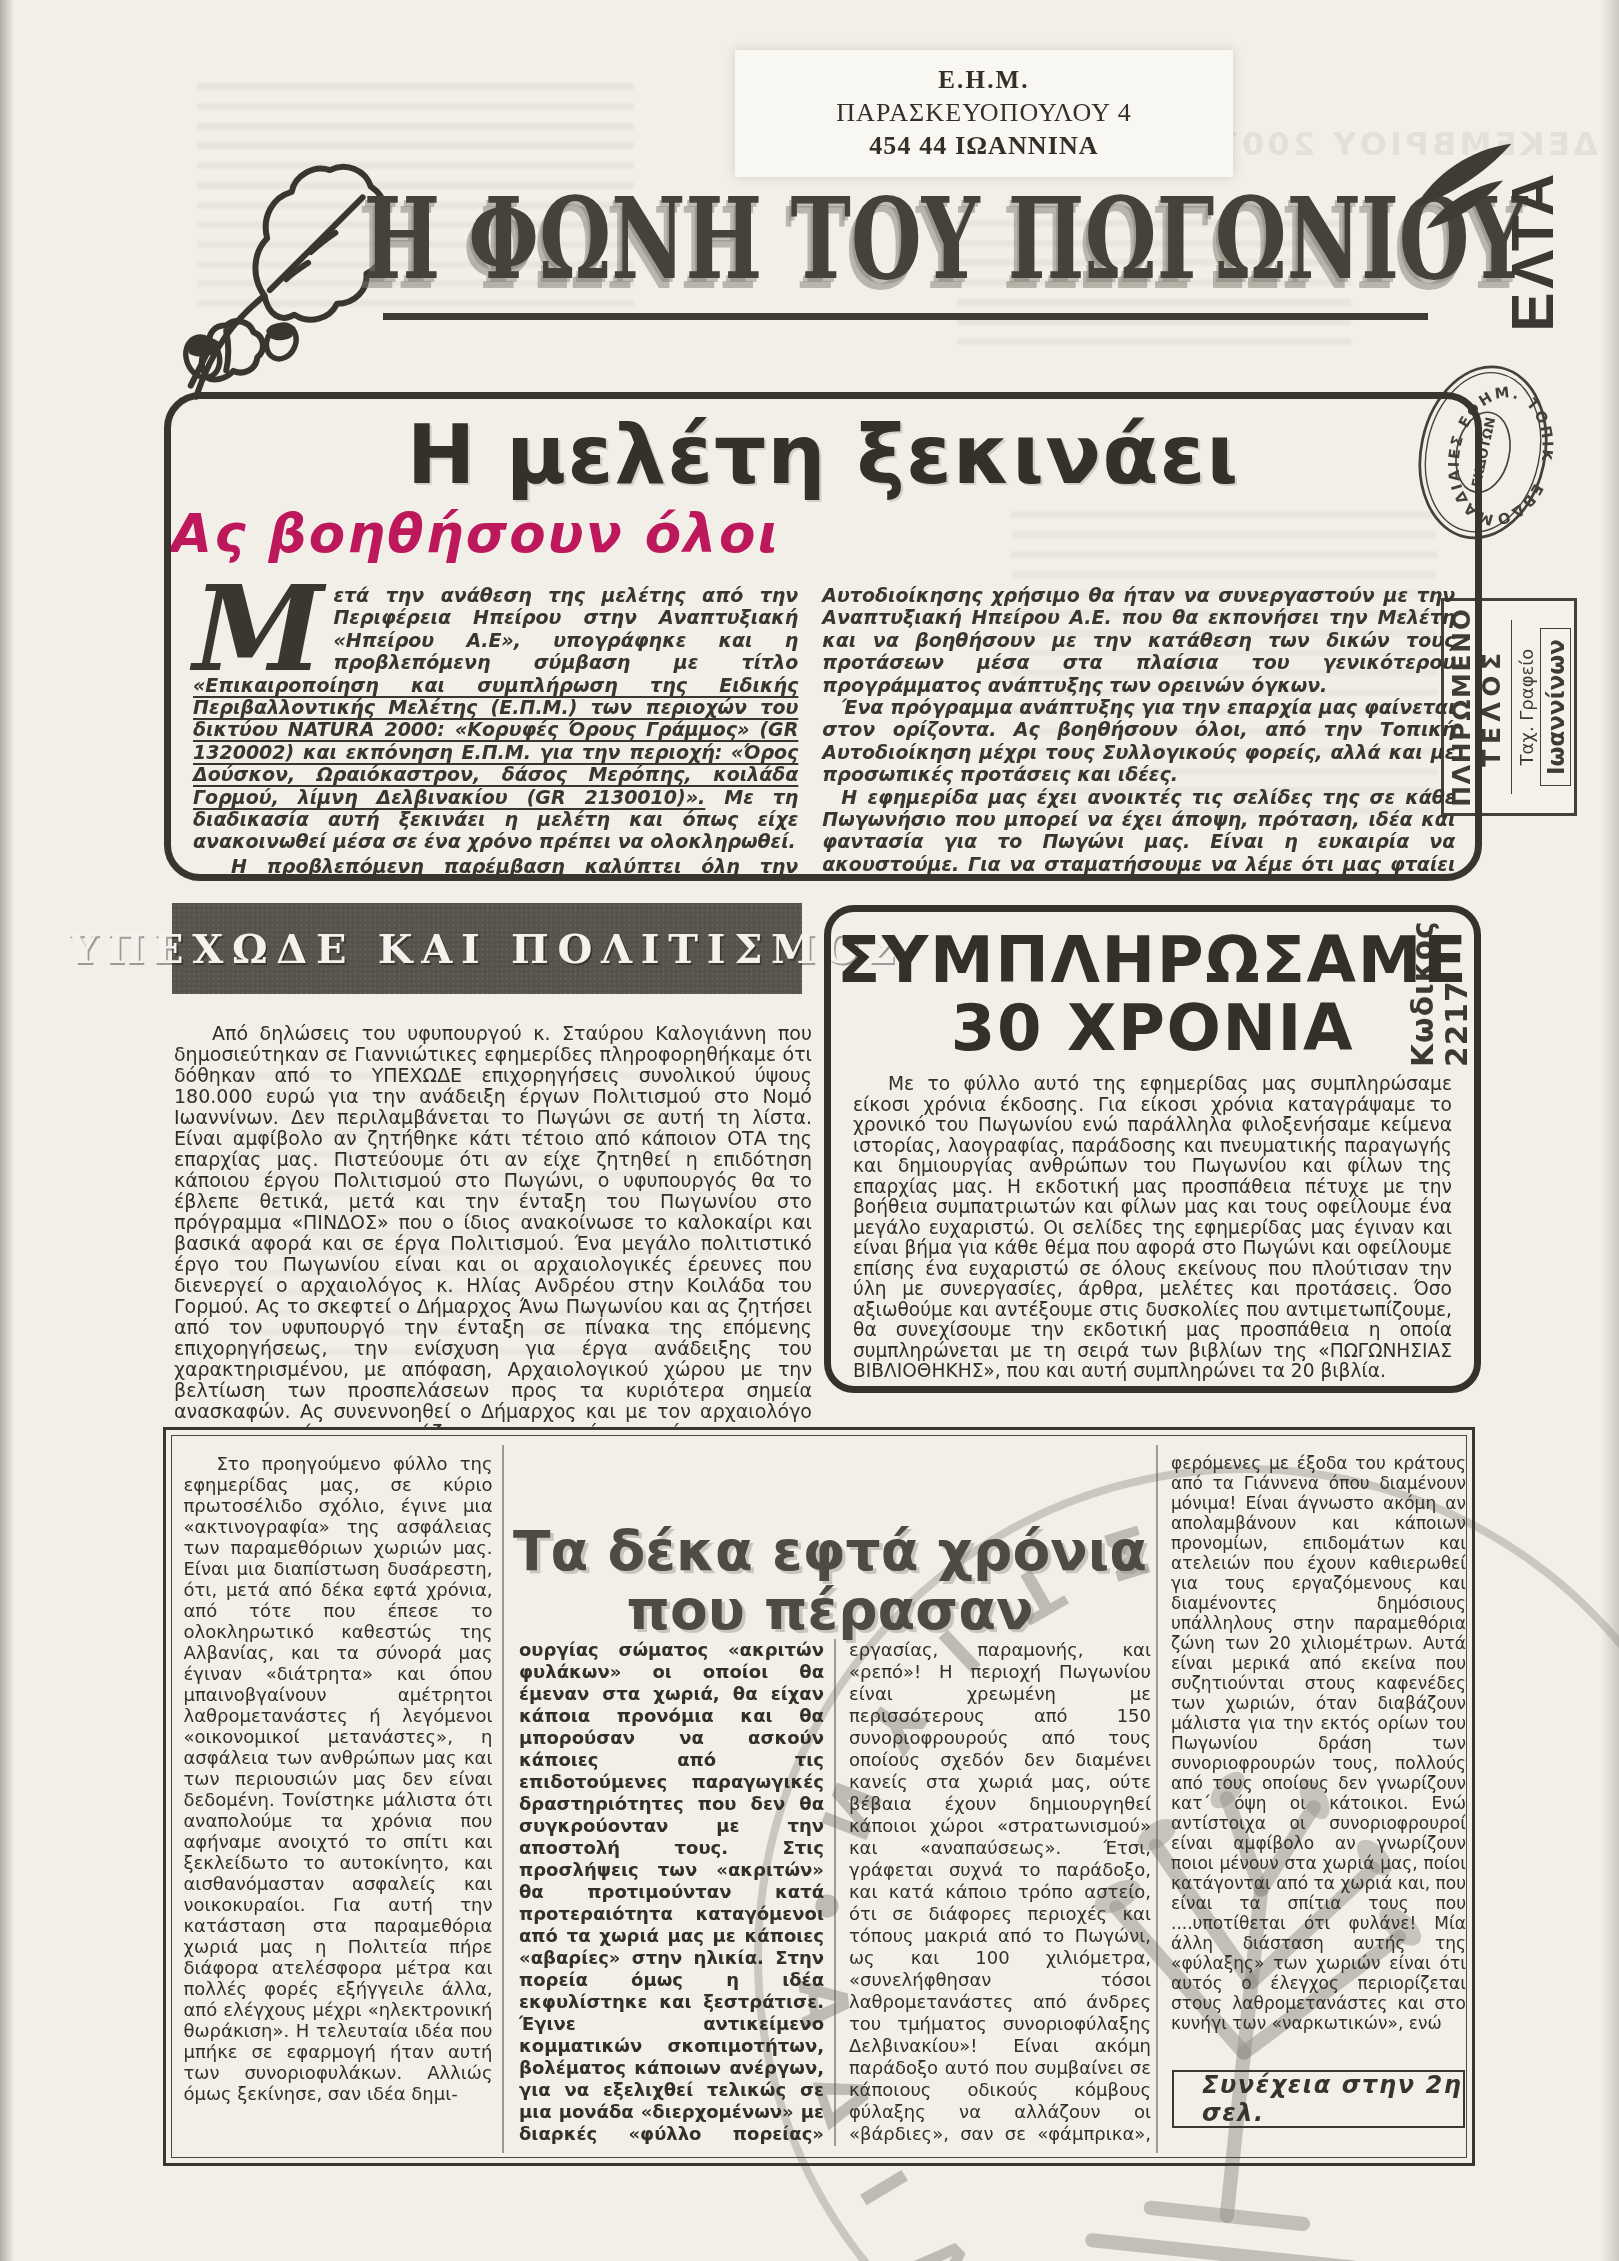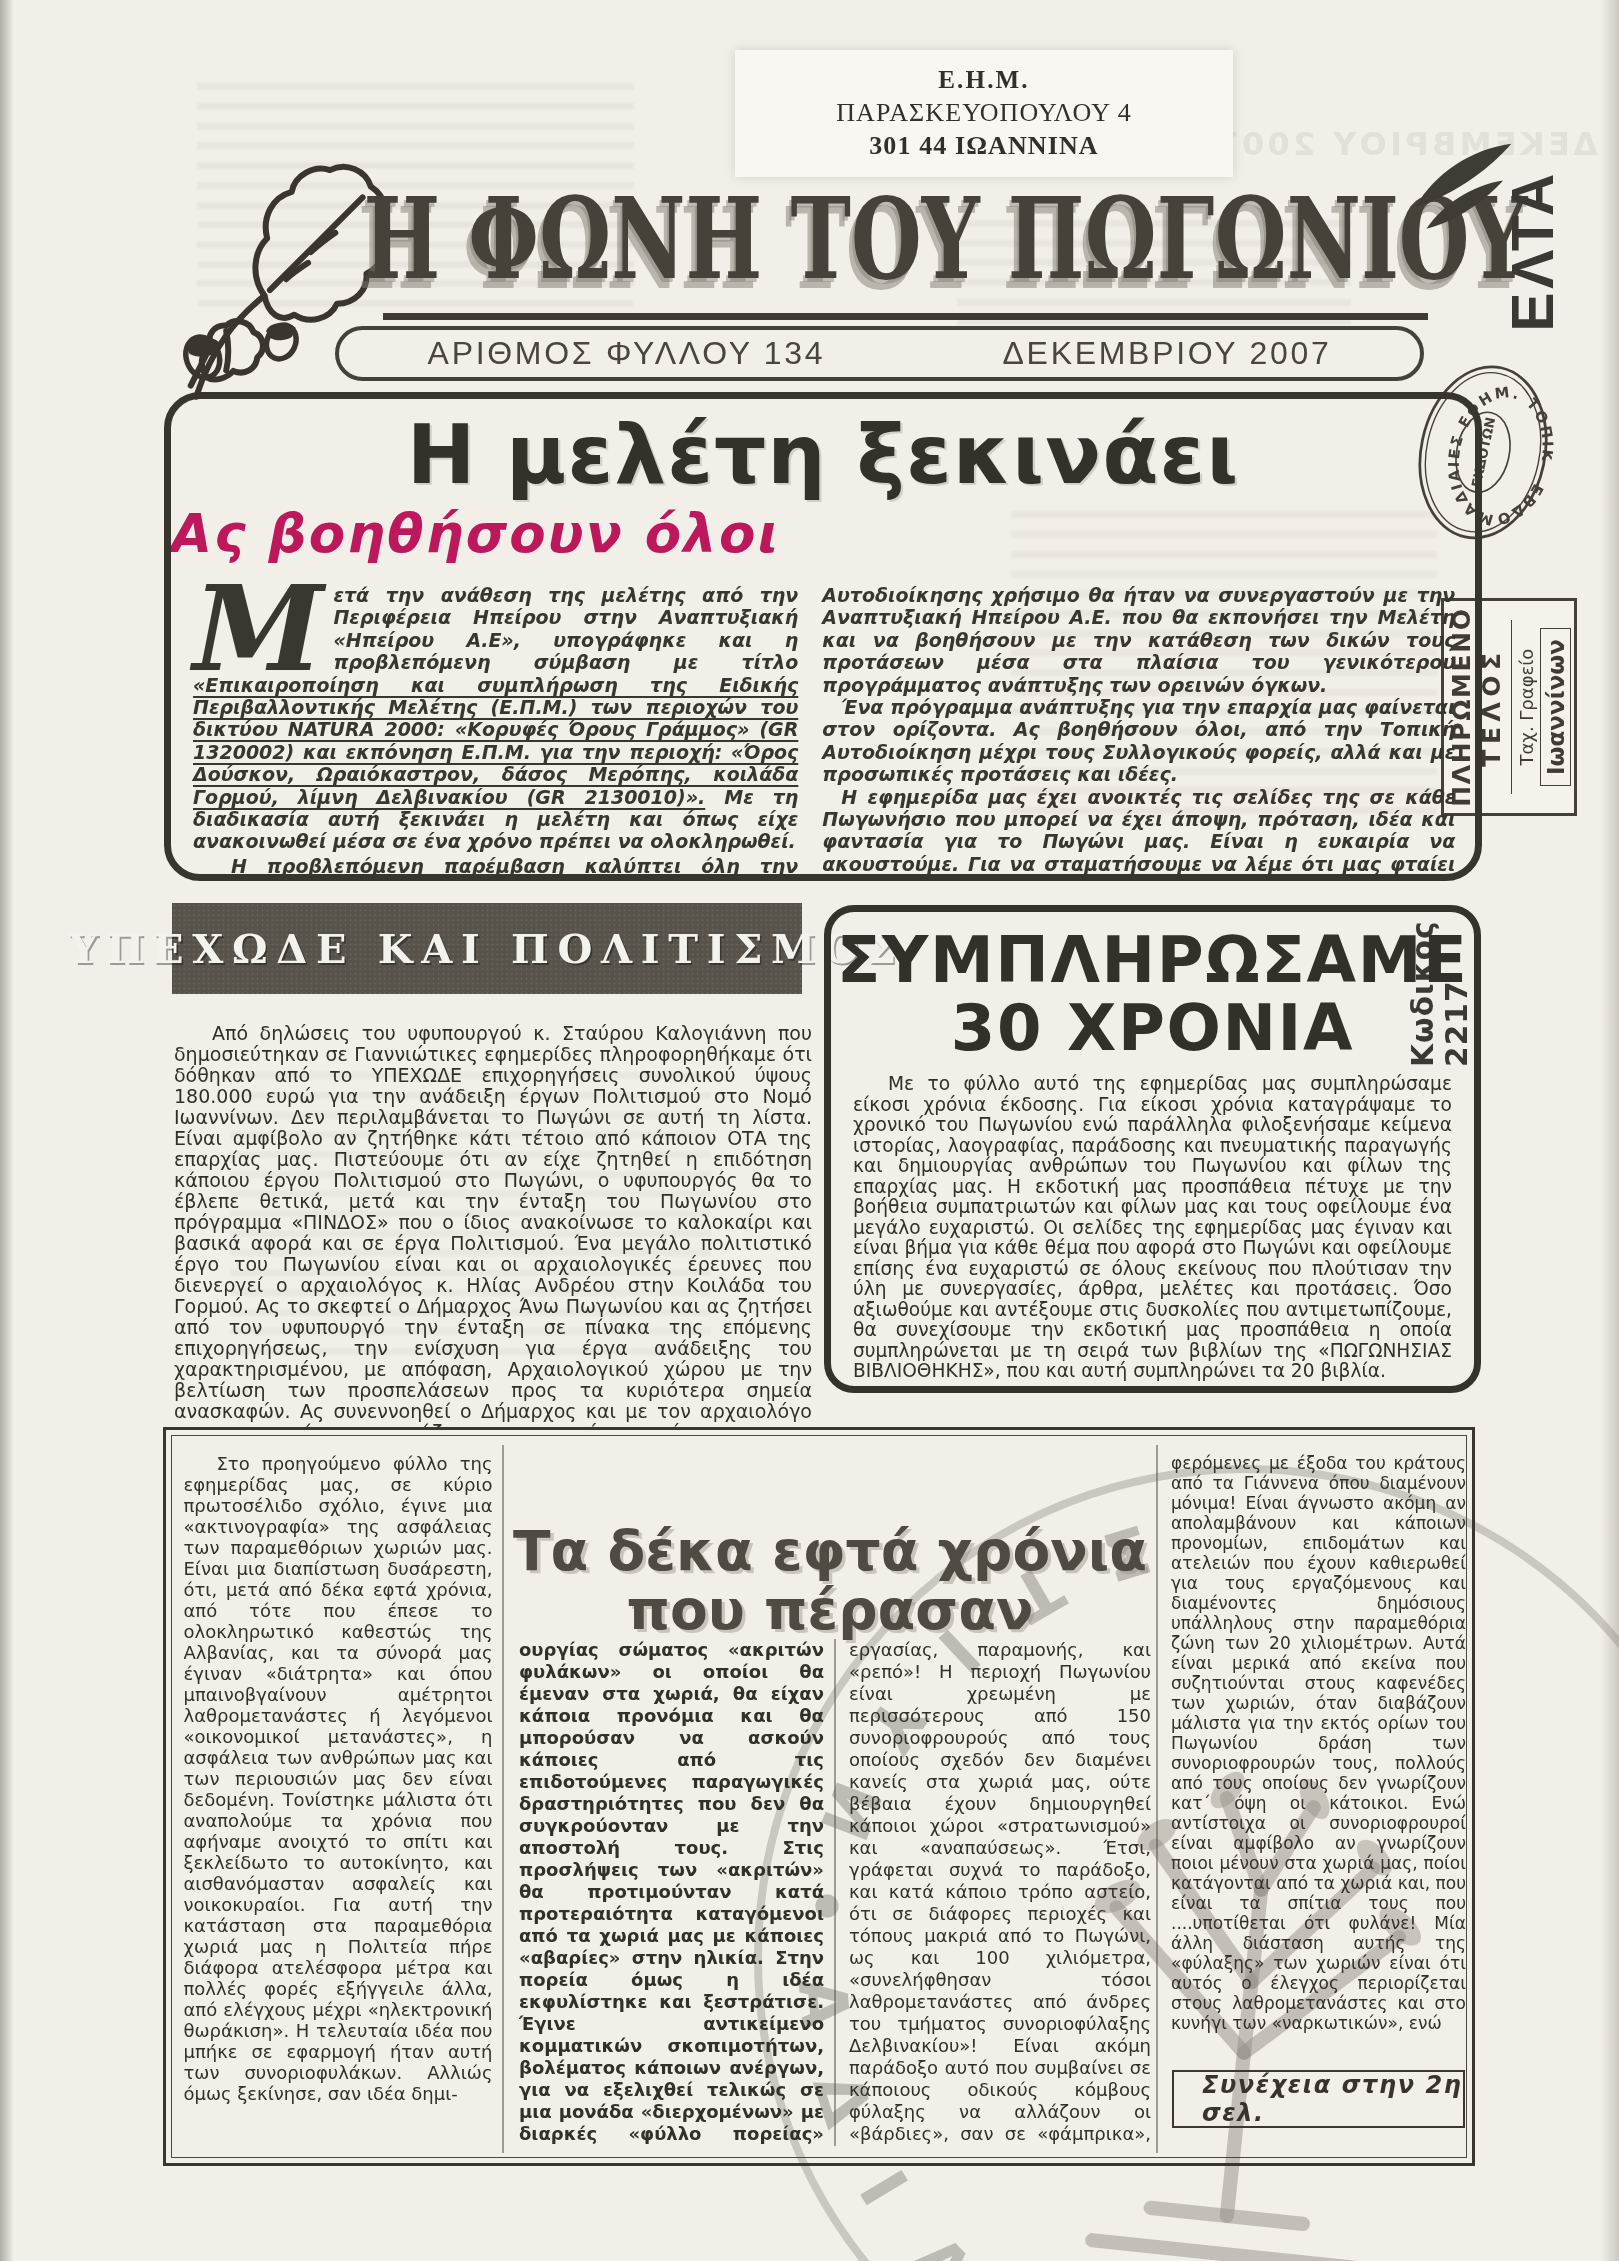--- a/index.html
+++ b/index.html
@@ -170,21 +170,21 @@
       <span class="wm-letter" data-name="watermark-letter" style="left: 75px; top: 380px; transform: translate(-50%, -50%) rotate(105deg) scaleX(-1);">Ν</span>
       <span class="wm-letter" data-name="watermark-letter" style="left: 111px; top: 289px; transform: translate(-50%, -50%) rotate(118deg) scaleX(-1);">Υ</span>
       <span class="wm-letter" data-name="watermark-letter" style="left: 166px; top: 209px; transform: translate(-50%, -50%) rotate(131deg) scaleX(-1);">Ι</span>
       <span class="wm-letter" data-name="watermark-letter" style="left: 238px; top: 143px; transform: translate(-50%, -50%) rotate(144deg) scaleX(-1);">Τ</span>
       <span class="wm-letter" data-name="watermark-letter" style="left: 323px; top: 94px; transform: translate(-50%, -50%) rotate(157deg) scaleX(-1);">Σ</span>
     </div>
 
   <div class="address-label" data-name="address-label">
     <div class="address-l1" data-name="address-recipient">Ε.Η.Μ.</div>
     <div class="address-l2" data-name="address-street">ΠΑΡΑΣΚΕΥΟΠΟΥΛΟΥ 4</div>
-    <div class="address-l3" data-name="address-city">301 44 ΙΩΑΝΝΙΝΑ</div>
+    <div class="address-l3" data-name="address-city">454 44 ΙΩΑΝΝΙΝΑ</div>
   </div>
 
   <svg class="oak" style="position:absolute;left:174px;top:151px;" width="219" height="251" viewBox="0 0 400 460" data-name="oak-branch-icon">
     <g stroke="#3a362f" fill="none" stroke-width="11" stroke-linejoin="round" stroke-linecap="round">
       <path d="M40,450 C70,360 110,310 165,265"></path>
       <path d="M165,265 C140,230 145,185 170,160 C160,120 180,85 215,75 C220,45 255,25 285,35 C315,20 350,35 360,65 C390,85 395,120 375,145 C392,175 382,210 352,225 C355,255 330,280 298,280 C285,308 248,318 220,300 C195,315 172,300 165,265 Z"></path>
       <path d="M175,255 C230,200 290,140 345,85"></path>
       <path d="M205,235 C215,225 230,215 245,205"></path>
       <path d="M250,185 C265,172 280,160 295,150"></path>
       <path d="M60,415 C45,395 48,370 65,355 C60,335 75,318 95,320 C112,305 138,312 145,332 C165,340 168,365 152,378 C150,400 128,412 108,403 C95,418 72,423 60,415 Z"></path>
@@ -199,24 +199,20 @@
         <circle cx="66" cy="352" r="3.5"></circle>
       <path d="M168,330 a30,20 0 0 1 54,-6 l-6,16 a26,14 0 0 1 -42,2 Z"></path>
       <ellipse cx="196" cy="350" rx="26" ry="32" transform="rotate(25 196 350)" fill="none" stroke="#3a362f" stroke-width="10"></ellipse>
       <circle cx="182" cy="326" r="3.5"></circle>
         <circle cx="196" cy="324" r="3.5"></circle>
     </g>
   </svg>
 
   <div class="masthead-title" data-name="masthead-title">Η ΦΩΝΗ ΤΟΥ ΠΩΓΩΝΙΟΥ</div>
   <div class="masthead-rule" data-name="masthead-rule"></div>
-  <div class="issue-pill" data-name="issue-date-pill">
-    <span data-name="issue-number-label">ΑΡΙΘΜΟΣ ΦΥΛΛΟΥ 134</span>
-    <span data-name="issue-date-label">ΔΕΚΕΜΒΡΙΟΥ 2007</span>
-  </div>
 
   <svg class="elta-swoosh" width="115" height="96" viewBox="0 0 210 175" data-name="elta-logo-icon">
     <g fill="#3f3b35">
       <path d="M10,120 C45,60 110,15 185,5 C150,45 90,95 10,120 Z"></path>
       <path d="M30,160 C60,115 115,80 170,72 C140,105 90,145 30,160 Z"></path>
     </g>
   </svg>
   <div class="elta-text" data-name="elta-logo-text">ΕΛΤΑ</div>
 
   <div class="assoc-stamp" data-name="association-stamp-icon">

